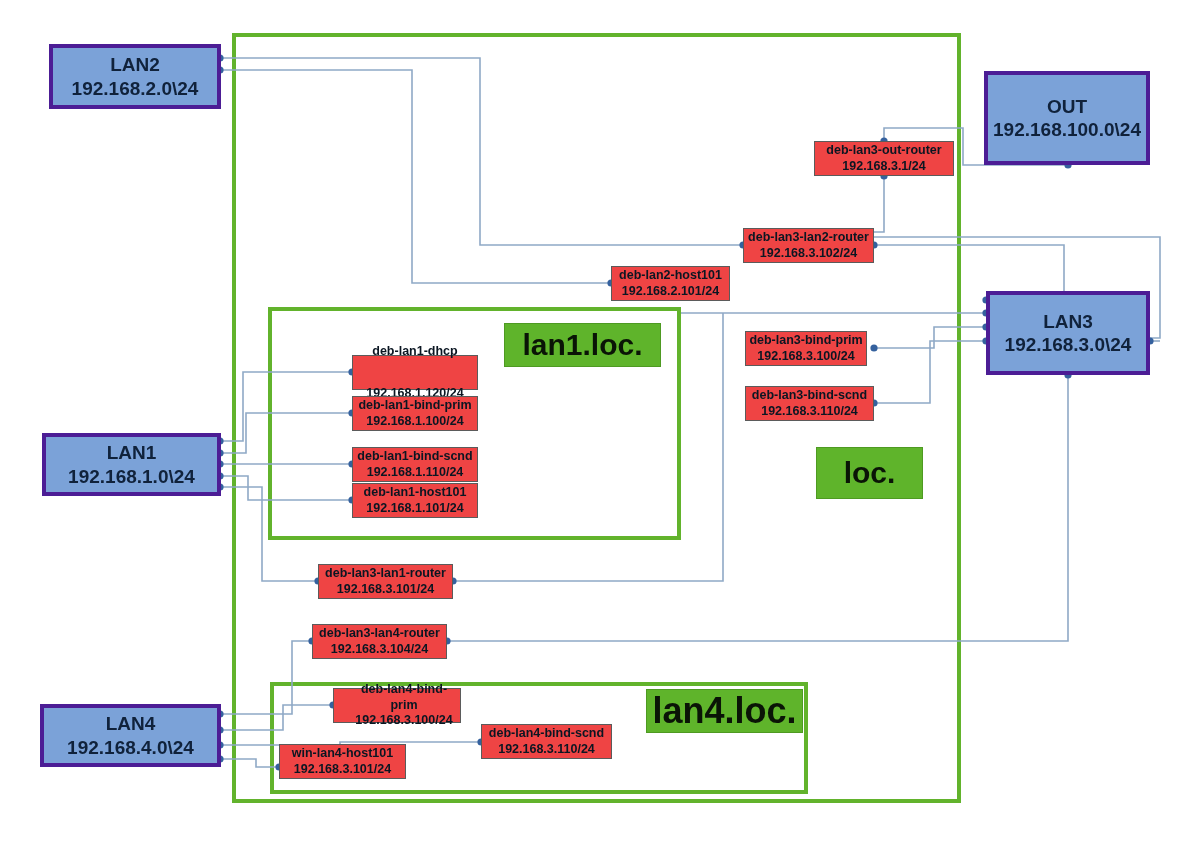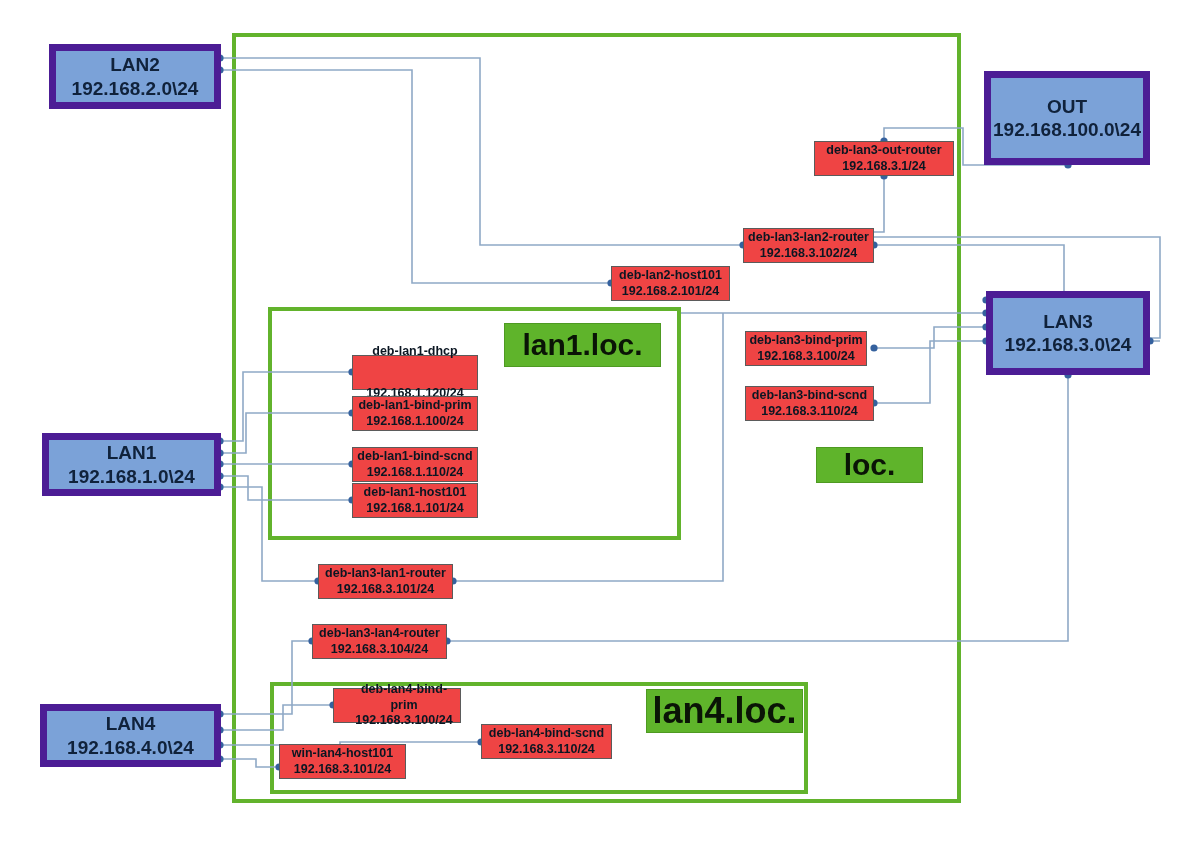--- a/index.html
+++ b/index.html
@@ -4,21 +4,21 @@
 <style>
   html,body{margin:0;padding:0;background:#ffffff;}
   body{font-family:"Liberation Sans",sans-serif;}
   #canvas{position:relative;width:1200px;height:849px;background:#ffffff;overflow:hidden;}
   svg.wires{position:absolute;left:0;top:0;width:1200px;height:849px;pointer-events:none;}
   .wire{fill:none;stroke:#8FA9C6;stroke-width:1.6;}
   .dot{fill:#35619E;}
 
   .zone{position:absolute;border:4px solid #62B32C;background:transparent;box-sizing:border-box;}
 
-  .lan{position:absolute;box-sizing:border-box;background:#7BA2D8;border:7px solid #4c1d95;
+  .lan{position:absolute;box-sizing:border-box;background:#7BA2D8;border:4px solid #4c1d95;
        display:flex;flex-direction:column;align-items:center;justify-content:center;
        color:#10223B;font-weight:bold;line-height:1.22;}
   .lan .l1{font-size:19px;}
   .lan .l2{font-size:19px;}
 
   .node{position:absolute;box-sizing:border-box;background:#ef4444;border:1.3px solid #5B5B5B;
         display:flex;flex-direction:column;align-items:center;justify-content:center;
         color:#0B1622;font-weight:bold;line-height:1.25;text-align:center;}
   .node .n1{font-size:12.5px;}
   .node .n2{font-size:12.5px;}
@@ -218,16 +218,16 @@
     <div class="n1">deb-lan4-bind-scnd</div>
     <div class="n2">192.168.3.110/24</div>
   </div>
 
   <div class="node" style="left:279px;top:744px;width:127px;height:35px;">
     <div class="n1">win-lan4-host101</div>
     <div class="n2">192.168.3.101/24</div>
   </div>
 
   <div class="tag" style="left:504px;top:323px;width:157px;height:44px;font-size:30px;">lan1.loc.</div>
-  <div class="tag" style="left:816px;top:447px;width:107px;height:36px;font-size:30px;">loc.</div>
+  <div class="tag" style="left:816px;top:447px;width:107px;height:52px;font-size:30px;">loc.</div>
   <div class="tag" style="left:646px;top:689px;width:157px;height:44px;font-size:36px;">lan4.loc.</div>
 
 </div>
 
 </body></html>

